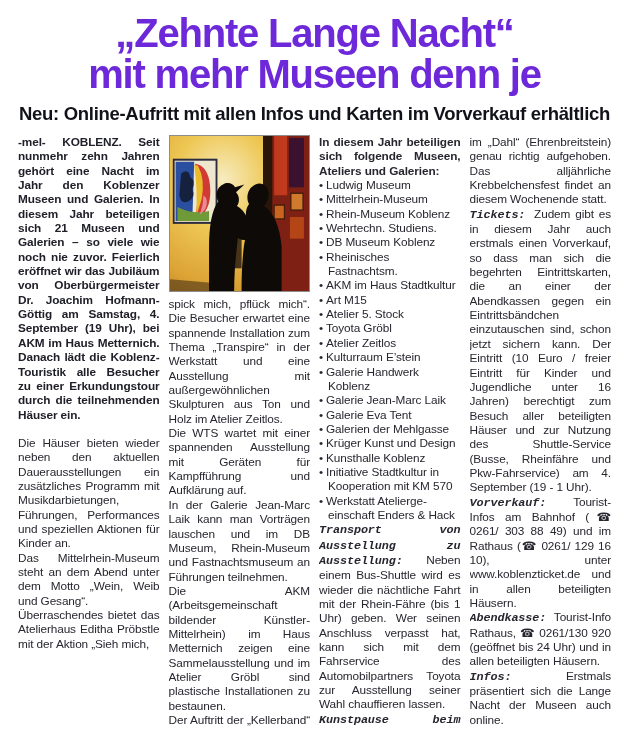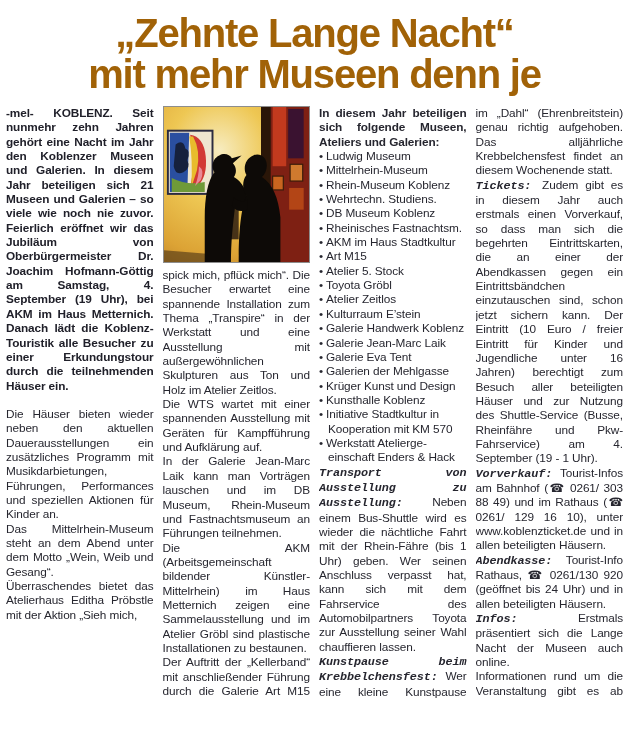--- a/index.html
+++ b/index.html
@@ -5,29 +5,29 @@
   html,body{margin:0;padding:0;background:#ffffff;}
   .page{
     width:629px;height:737px;box-sizing:border-box;
     padding-top:13px;overflow:hidden;
     font-family:"Liberation Sans",sans-serif;
     background:#ffffff;
   }
   .headline{
     text-align:center;font-weight:700;
     font-size:40px;line-height:41px;letter-spacing:-1.2px;
-    color:#a16207;margin:0 10px;
+    color:#6d28d9;margin:0 10px;
   }
   .subheadline{
     text-align:center;font-weight:700;
     font-size:18.5px;line-height:21px;letter-spacing:-0.3px;
     color:#12121b;margin-top:8px;
   }
   .columns{
-    display:flex;gap:9px;padding:0 6px;margin-top:11px;
+    display:flex;gap:9px;padding:0 18px;margin-top:11px;
     height:592px;overflow:hidden;
   }
   .col{
     flex:1 1 0;min-width:0;
     font-size:11.8px;line-height:14.35px;letter-spacing:-0.1px;
     text-align:justify;color:#26262f;
     overflow:hidden;
   }
   .col p{margin:0;}
   p.lead{font-weight:700;margin-bottom:14px;color:#20202a;}
@@ -46,20 +46,21 @@
 </head>
 <body>
 
 <div class="page">
 
   <h1 class="headline" style="margin-bottom:0;">
     <span style="display:block">„Zehnte Lange Nacht“</span>
     <span style="display:block">mit mehr Museen denn je</span>
   </h1>
 
+  <div class="subheadline">Neu: Online-Aufritt mit allen Infos und Karten im Vorverkauf erhältlich</div>
 
   <div class="columns">
 
     <div class="col">
       <p class="lead">-mel- KOBLENZ. Seit nunmehr zehn Jahren gehört eine Nacht im Jahr den Koblenzer Museen und Galerien. In diesem Jahr beteiligen sich 21 Museen und Galerien – so viele wie noch nie zuvor. Feierlich eröffnet wir das Jubiläum von Oberbürgermeister Dr. Joachim Hofmann-Göttig am Samstag, 4. September (19 Uhr), bei AKM im Haus Metternich. Danach lädt die Koblenz-Touristik alle Besucher zu einer Erkundungstour durch die teilnehmenden Häuser ein.</p>
       <p>Die Häuser bieten wieder neben den aktuellen Dauerausstellungen ein zusätzliches Programm mit Musikdarbietungen, Führungen, Performances und speziellen Aktionen für Kinder an.</p>
       <p>Das Mittelrhein-Museum steht an dem Abend unter dem Motto „Wein, Weib und Gesang“.</p>
       <p>Überraschendes bietet das Atelierhaus Editha Pröbstle mit der Aktion „Sieh mich,</p>
     </div>
 

